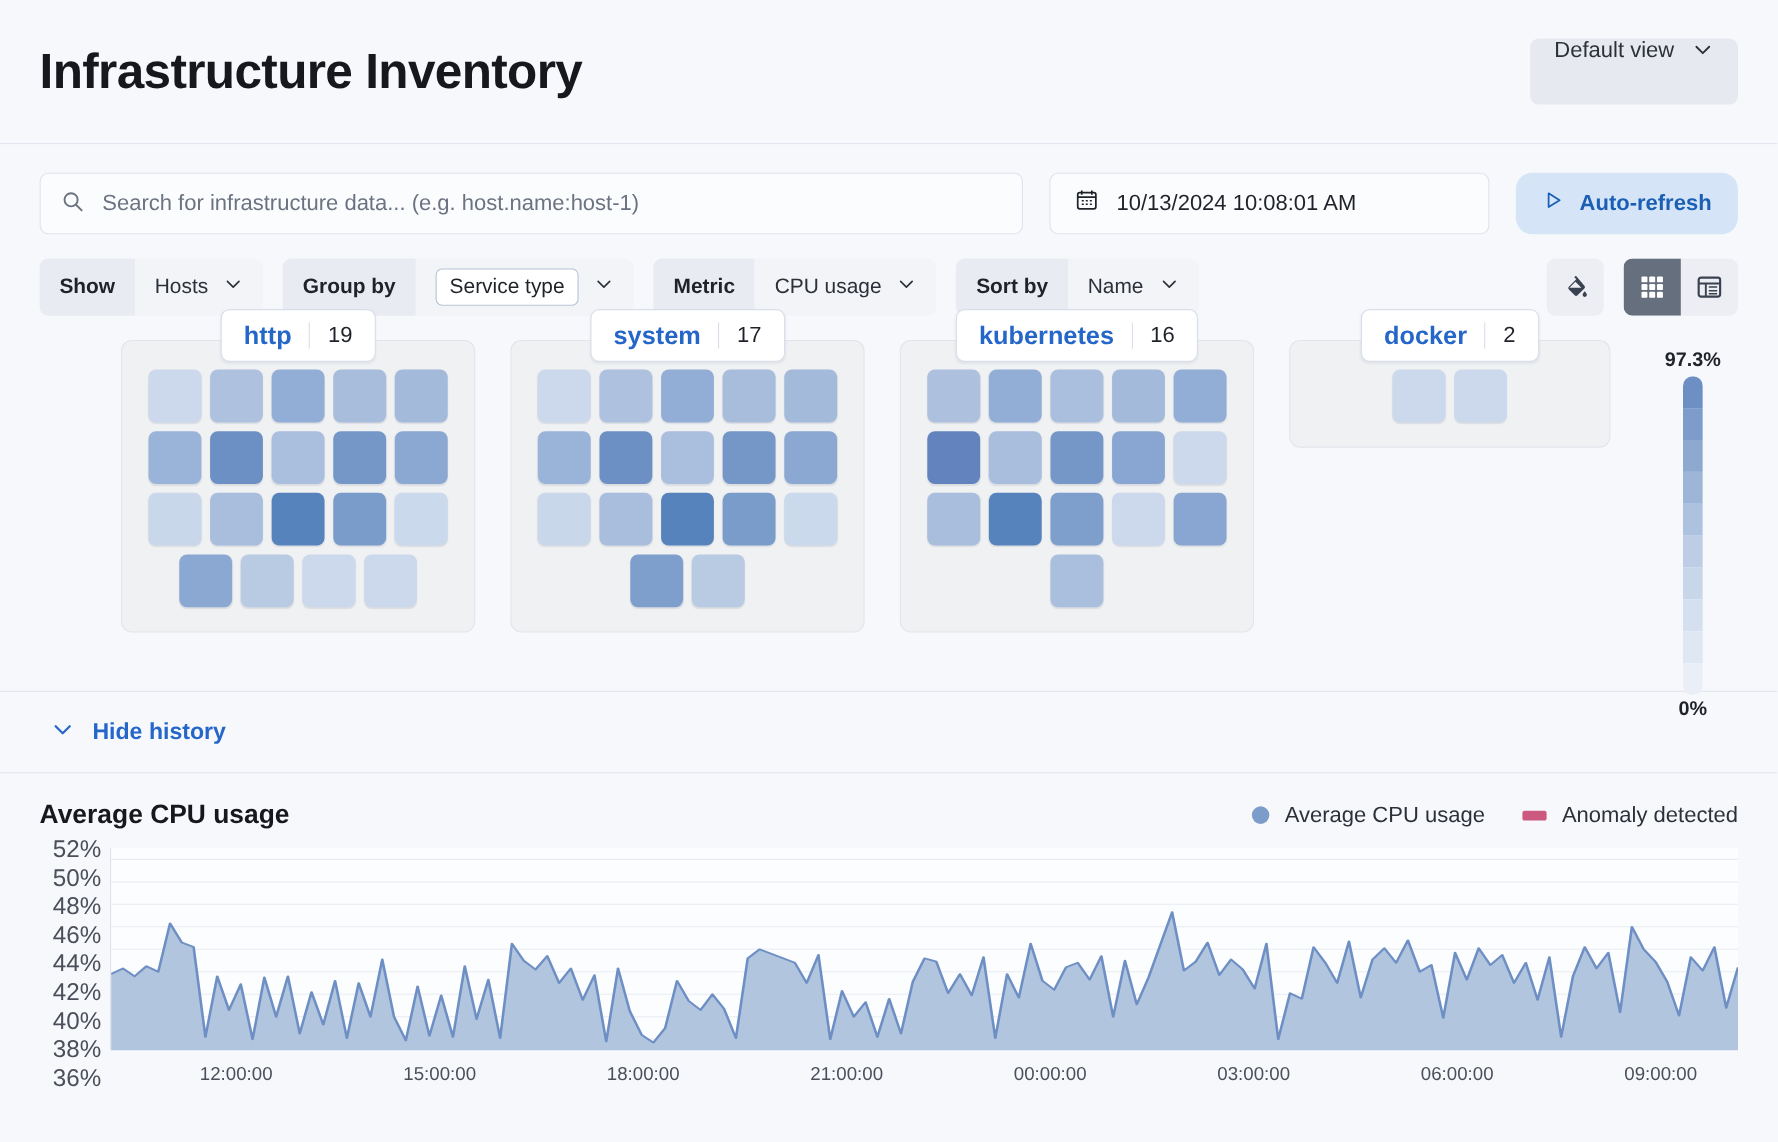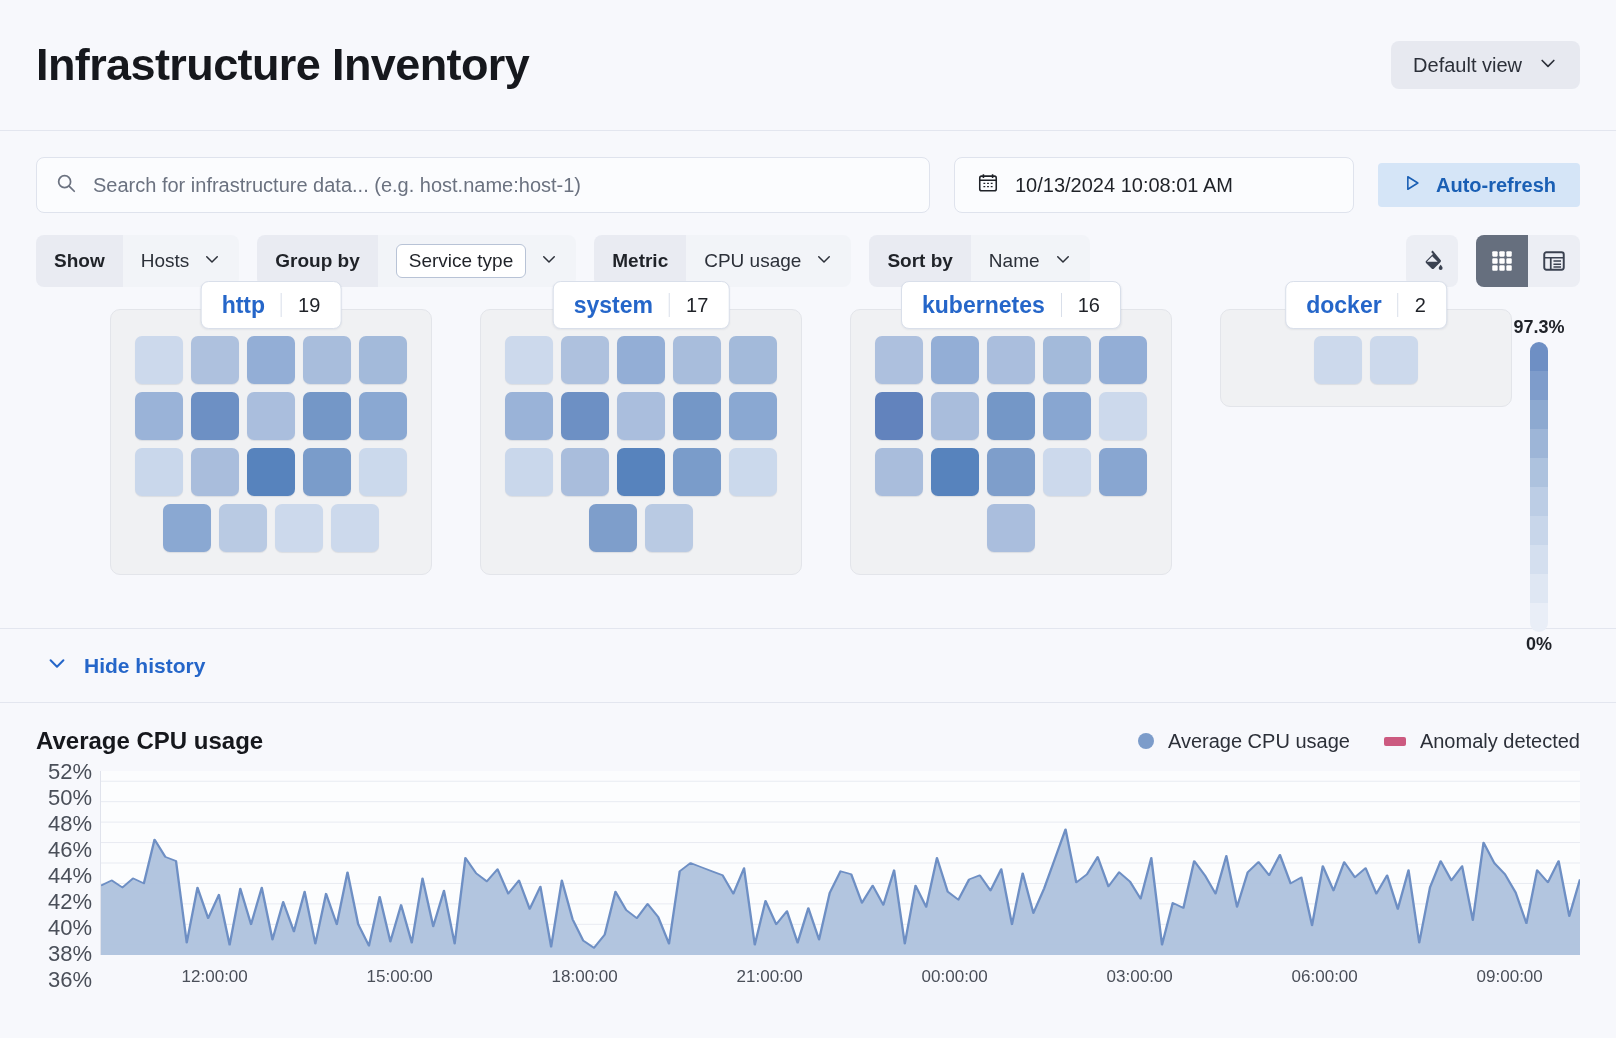--- a/index.html
+++ b/index.html
@@ -38,22 +38,22 @@
     padding: 0 26px;
     display: flex; align-items: center; gap: 14px;
     font-size: 19px; font-weight: 700;
     cursor: pointer;
   }
   .feedback-btn svg { display:block; }
   .view-btn {
     margin-left: 36px;
     background: #e7e9f0;
     border: none; border-radius: 8px;
-    height: 48px; padding: 0 22px;
-    display: flex; align-items: center; gap: 16px;
+    height: 60px; padding: 0 22px;
+    display: flex; gap: 16px;
     font-size: 20px; color: #2c3039; font-weight: 400;
     cursor: pointer;
   }
 
   
   .toolbar { padding: 26px 36px 0 36px; }
   .toolbar-row1 { display: flex; align-items: center; gap: 24px; }
   .searchbox {
     flex: 1;
     height: 56px;
@@ -73,23 +73,23 @@
   .datebox {
     width: 400px; height: 56px;
     background: #fbfcfe;
     border: 1px solid #dfe3ed; border-radius: 8px;
     display: flex; align-items: center; gap: 16px;
     padding: 0 22px;
     font-size: 20px; color: #1f2228;
     cursor: pointer;
   }
   .refresh-btn {
-    height: 44px;
+    height: 56px;
     background: #d5e5f7;
-    border: none; border-radius: 4px;
+    border: none; border-radius: 15px;
     padding: 0 24px;
     display: flex; align-items: center; gap: 14px;
     color: #1a5fb4; font-size: 20px; font-weight: 700;
     cursor: pointer; white-space: nowrap;
   }
 
   .toolbar-row2 {
     display: flex; align-items: center;
     margin-top: 22px;
     gap: 0;
@@ -149,21 +149,21 @@
   
   .waffle-area {
     position: relative;
     height: 320px;
     margin-top: 22px;
     border-bottom: 1px solid #e3e6ef;
   }
   .groups {
     display: flex;
     padding-left: 110px;
-    gap: 48px;
+    gap: 32px;
     align-items: flex-start;
   }
   .group { position: relative; }
   .group-badge {
     position: absolute;
     top: -28px; left: 50%;
     transform: translateX(-50%);
     background: #ffffff;
     border: 1px solid #d9dfea;
     border-radius: 8px;

